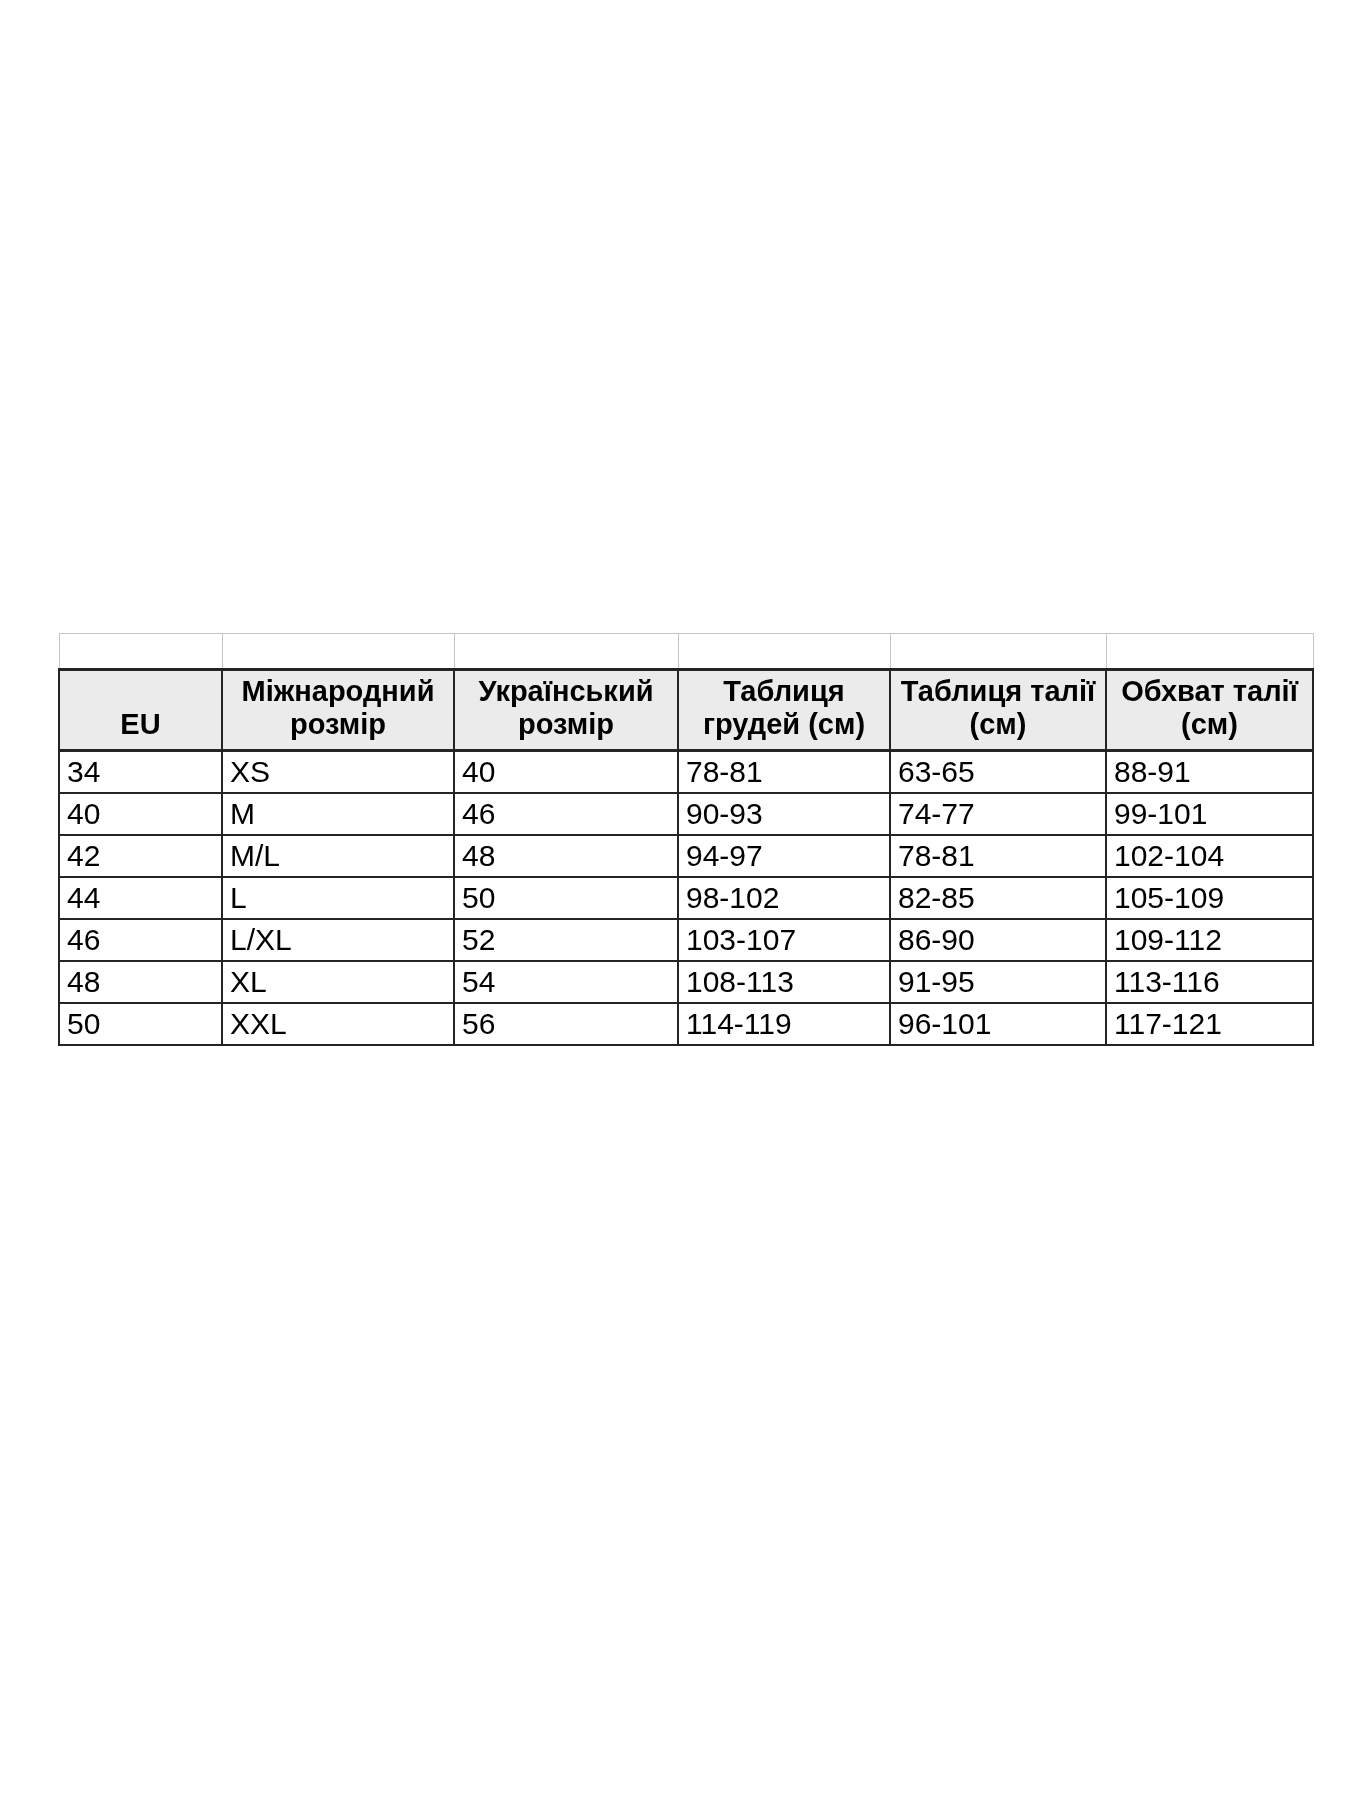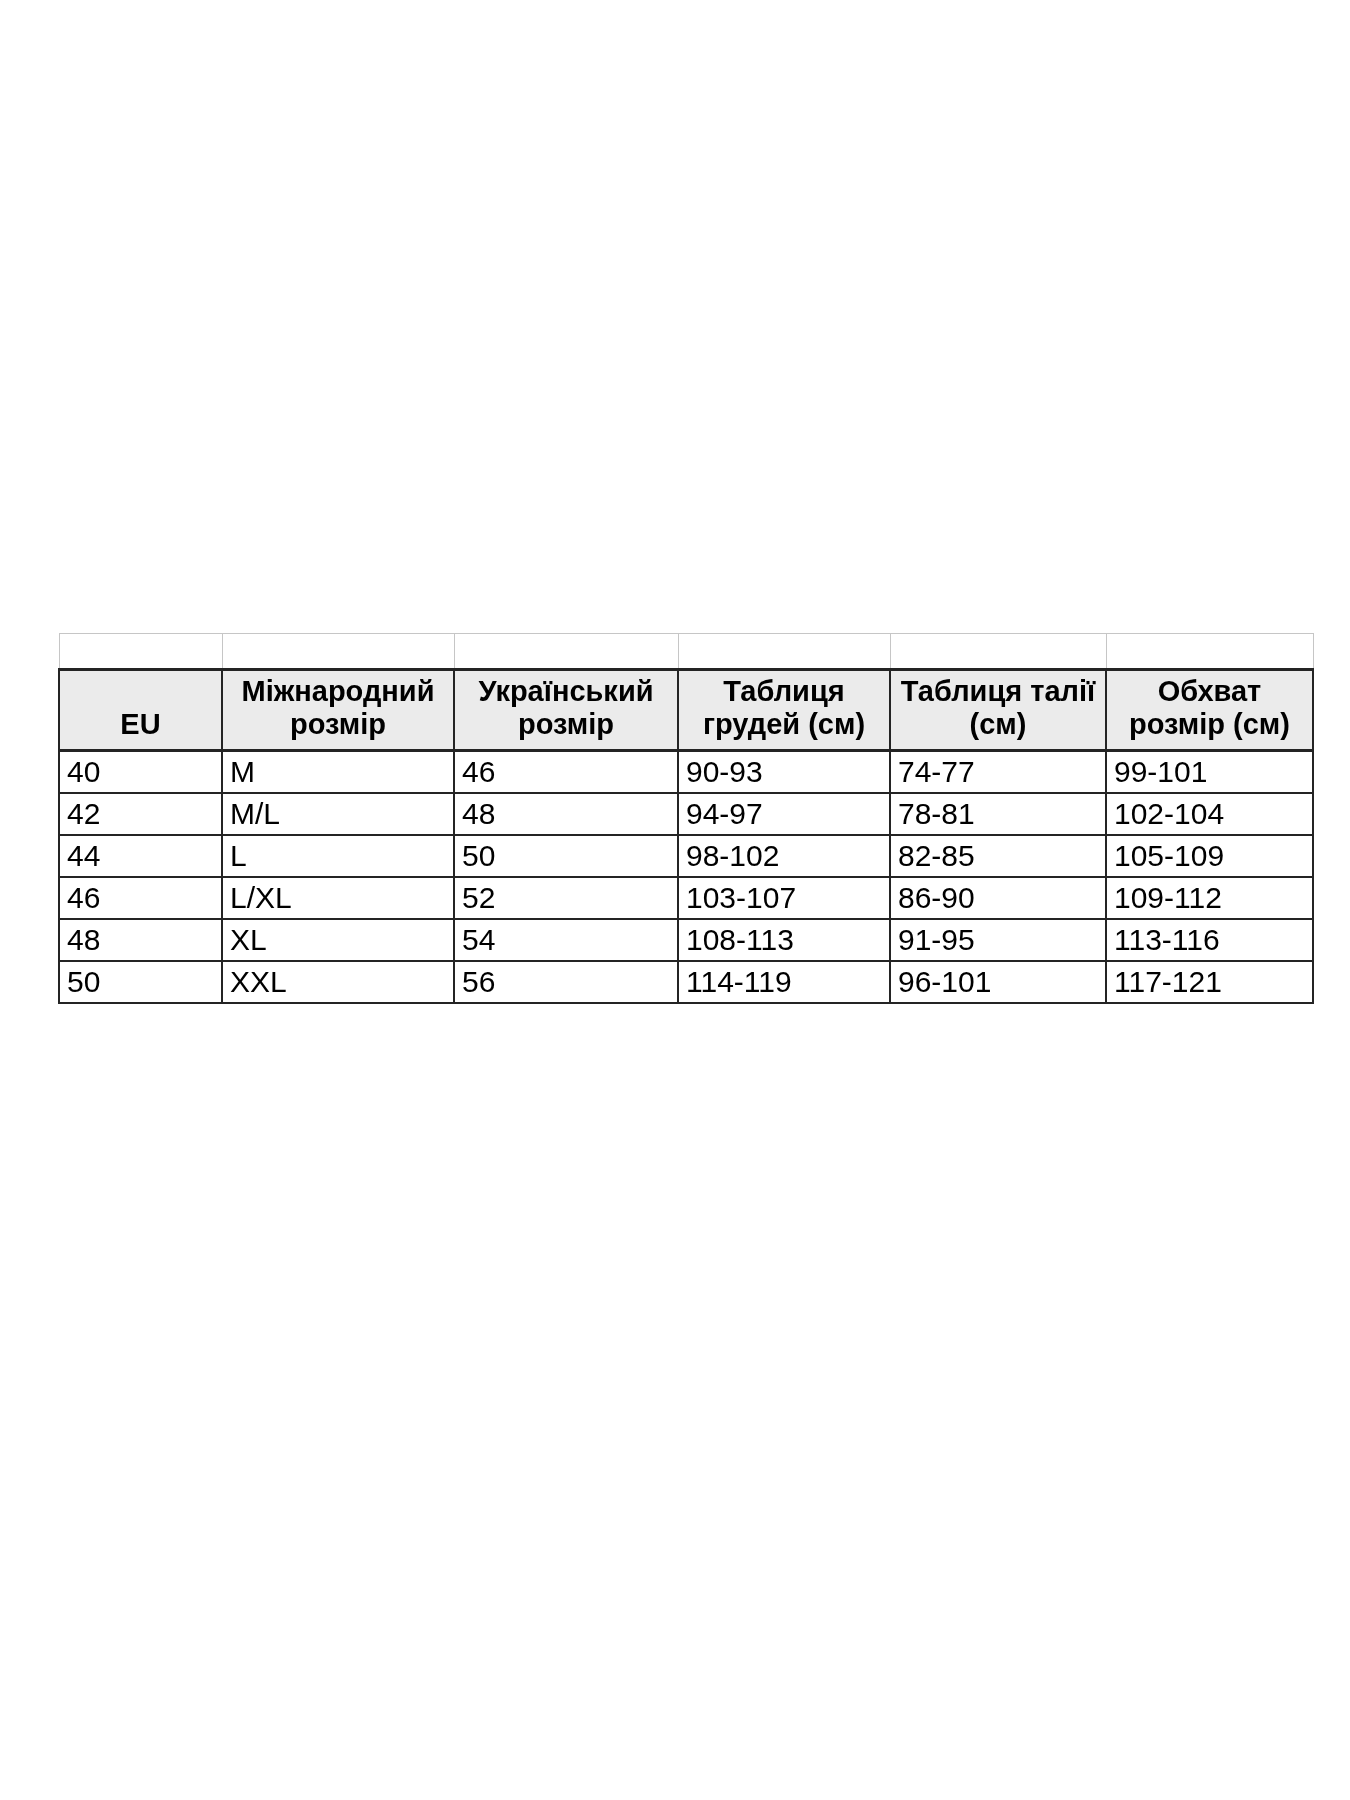--- a/index.html
+++ b/index.html
@@ -103,23 +103,36 @@
   <th>EU</th>
 
   <th>Міжнародний розмір</th>
 
   <th>Український розмір</th>
 
   <th>Таблиця грудей (см)</th>
 
   <th>Таблиця талії (см)</th>
 
-  <th>Обхват розмір (см)</th>
-</tr>
-
+  <th>Обхват талії (см)</th>
+</tr>
+
+  <tr class="data-row">
+  <td>34</td>
+
+  <td>XS</td>
+
+  <td>40</td>
+
+  <td>78-81</td>
+
+  <td>63-65</td>
+
+  <td>88-91</td>
+</tr>
 
 
 
   <tr class="data-row">
   <td>40</td>
 
   <td>M</td>
 
   <td>46</td>
 

